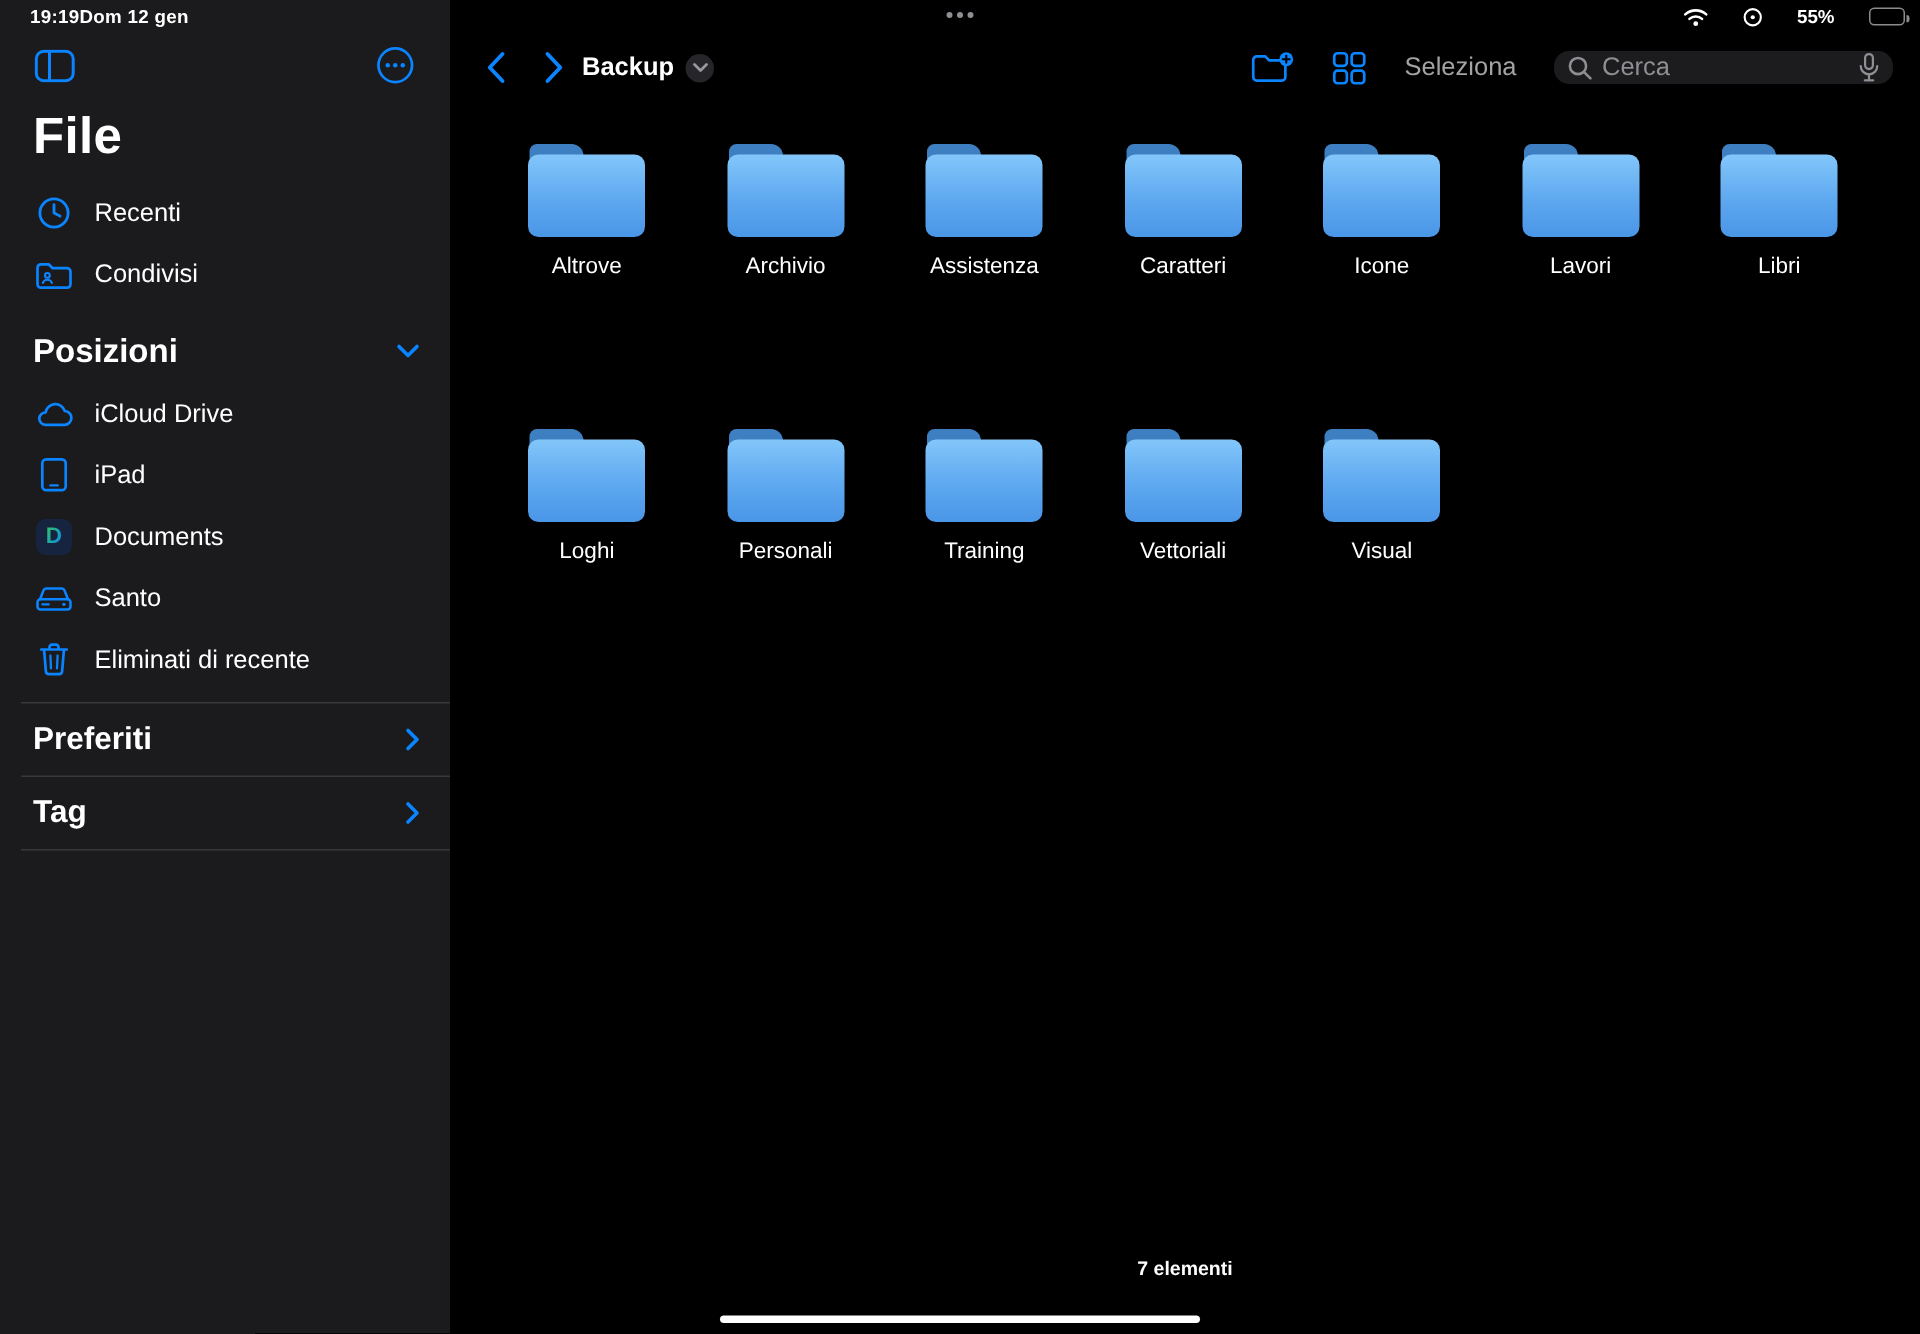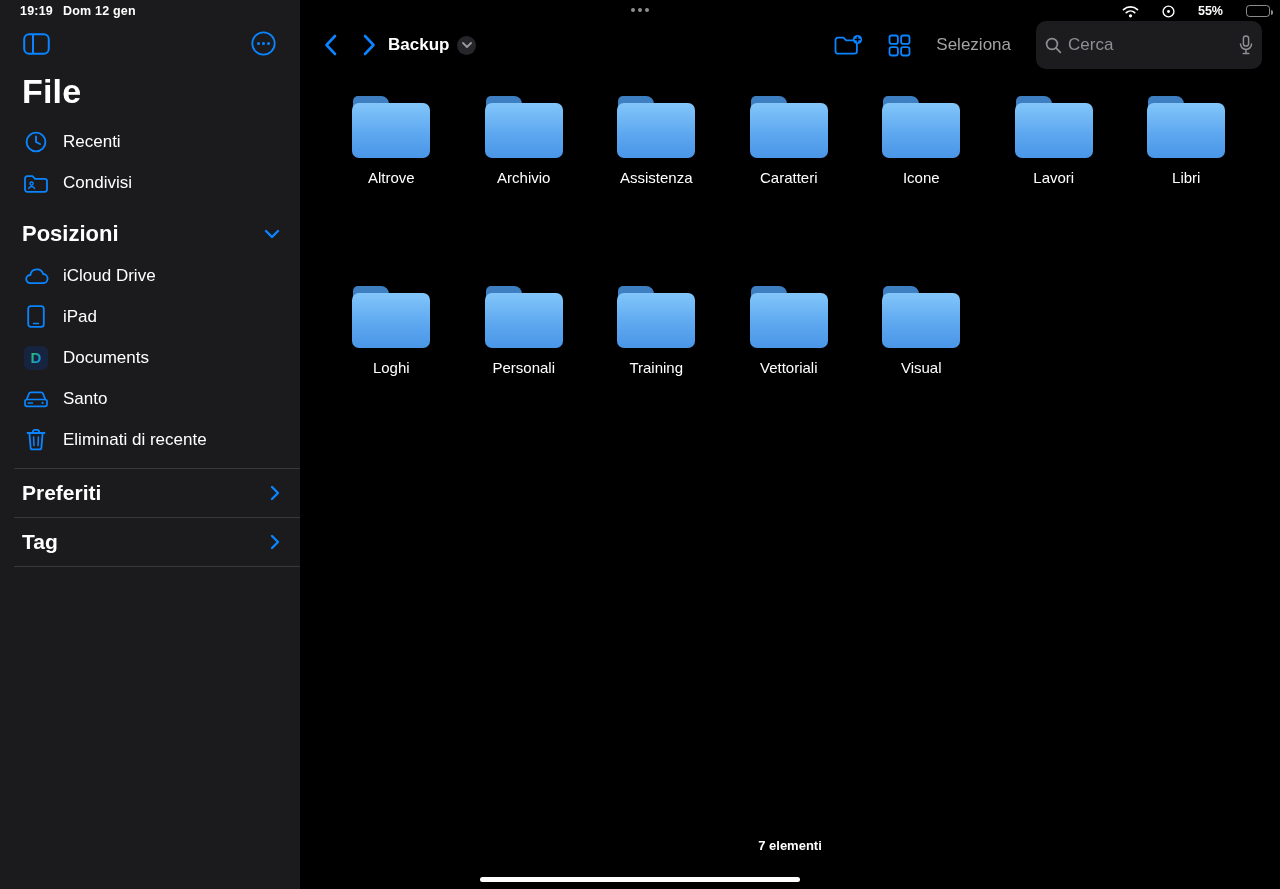--- a/index.html
+++ b/index.html
@@ -9,21 +9,21 @@
     font-family:"Liberation Sans","DejaVu Sans",sans-serif;
     color:#fff;
     overflow:hidden;
     position:relative;
   }
   .screen { position:absolute; inset:0; }
 
   
   .statusbar { position:absolute; top:0; left:0; right:0; height:24px; z-index:50;
     display:flex; align-items:center; }
-  .sb-left { position:absolute; left:20px; top:4px; display:flex; gap:10px;
+  .sb-left { position:absolute; left:20px; top:4px; display:flex; 
     font-size:12.5px; font-weight:700; letter-spacing:.2px; }
   .sb-center { position:absolute; left:50%; top:8px; transform:translateX(-50%); }
   .dots { display:flex; gap:3px; cursor:grab; }
   .dots i { width:4px; height:4px; border-radius:50%; background:#8e8e93; display:block; }
   .sb-right { position:absolute; right:10px; top:4px; display:flex; align-items:center; gap:23px;
     font-size:12.5px; font-weight:600; }
   .battery { position:relative; width:24px; height:12px; border:1px solid rgba(255,255,255,.55);
     border-radius:3.5px; padding:1.5px; }
   .battery .fill { height:100%; width:55%; background:#fff; border-radius:1.5px; }
   .battery .tip { position:absolute; right:-3.5px; top:3.5px; width:2px; height:5px;
@@ -52,21 +52,21 @@
   .toolbar { position:absolute; top:27px; left:0; right:0; height:36px;
     display:flex; align-items:center; padding:0 18px; }
   .nav-btns { display:flex; align-items:center; gap:26px; margin-left:6px; }
   .title-group { display:flex; align-items:center; gap:8px; margin-left:12px; }
   .crumb-title { font-size:17px; font-weight:700; }
   .chev-circle { width:19px; height:19px; border-radius:50%; background:#26262a;
     display:flex; align-items:center; justify-content:center; cursor:pointer; }
   .tb-right { margin-left:auto; display:flex; align-items:center; gap:25px; }
   .select-btn { background:none; border:none; color:#a3a3a3; font-size:17px; cursor:pointer;
     font-family:inherit; }
-  .searchbox { width:226px; height:48px; background:#1c1c1e; border-radius:10px;
+  .searchbox { width:226px; height:22px; background:#1c1c1e; border-radius:10px;
     display:flex; align-items:center; padding:0 9px; gap:6px; }
   .searchbox input { flex:1; min-width:0; background:transparent; border:none; outline:none;
     color:#fff; font-size:17px; font-family:inherit; }
   .searchbox input::placeholder { color:#8e8e93; }
 
   
   .grid { position:absolute; top:96px; left:25px; right:0; display:flex; flex-wrap:wrap; }
   .folder-item { width:132.5px; height:100px; margin-bottom:90px;
     display:flex; flex-direction:column; align-items:center; cursor:pointer; }
   .folder-icon { position:relative; width:78px; height:64px; }

